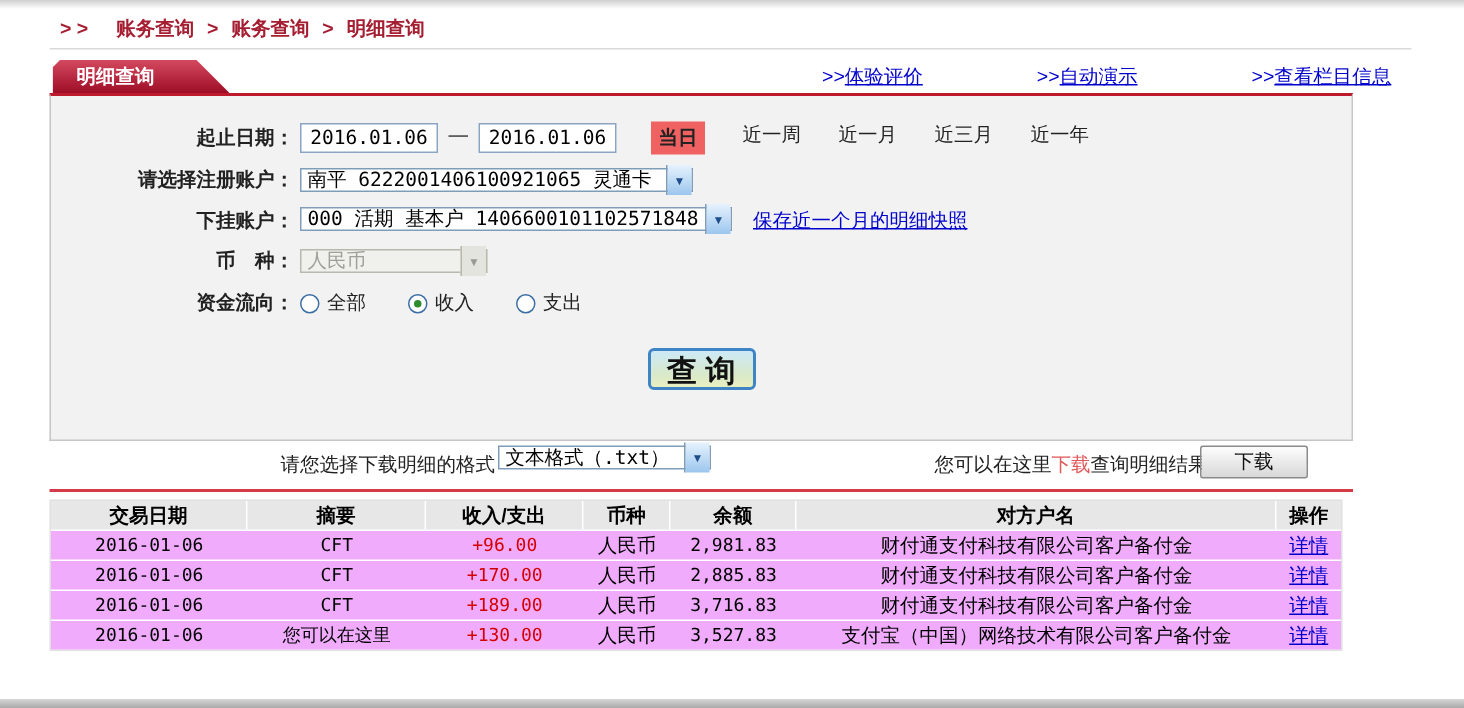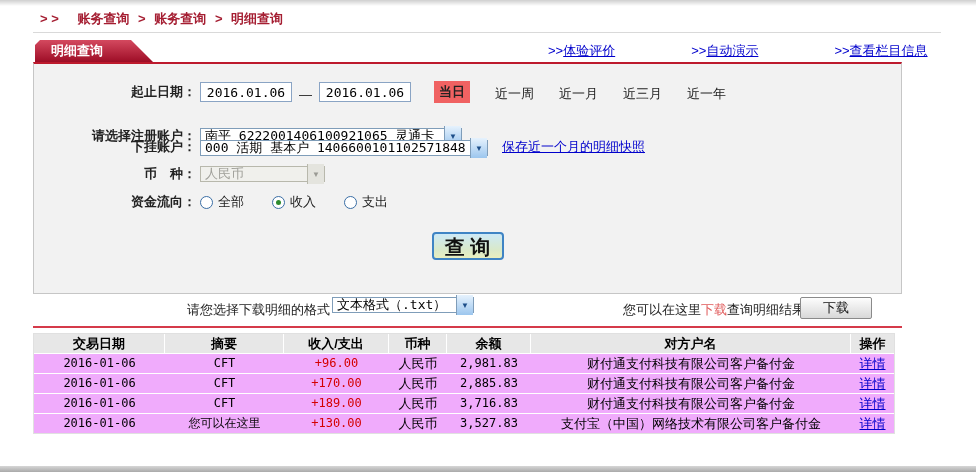--- a/index.html
+++ b/index.html
@@ -27,21 +27,21 @@
   .toplinks { position:absolute; left:548px; top:42px; display:flex; gap:76px; font-size:13px; }
   .toplink { color:#0000cc; cursor:pointer; white-space:nowrap; }
   .tl-label { text-decoration:underline; }
 
   
   .panel { position:absolute; left:33px; top:62px; width:869px; height:232px;
            background:#f2f2f2; border:1px solid #c6c6c6; border-top:2px solid #bd1a2d; }
   .frow { position:absolute; left:10px; right:6px; height:22px; display:flex; align-items:center; }
   .flabel { width:152px; text-align:right; font-size:13px; font-weight:bold; color:#222;
             flex:none; white-space:nowrap; }
-  .fctrl { margin-left:4px; display:flex; align-items:flex-end; }
+  .fctrl { margin-left:4px; display:flex; align-items:flex-start; }
 
   .date-input { width:92px; height:20px; border:1px solid #8aa4c4; background:#fff; text-align:center;
                 font-size:13px; font-family:"DejaVu Sans Mono","Liberation Mono",monospace; color:#000; }
   .dash { margin:0 7px; font-size:13px; color:#222; }
   .badge { margin-left:78px; background:#f06262; color:#fff; font-size:13px; font-weight:bold;
            padding:2px 5px; cursor:pointer; }
   .qlink { margin-left:25px; font-size:13px; color:#222; cursor:pointer; white-space:nowrap; }
   .qlink:first-of-type { margin-left:19px; }
 
   .xselect { height:16px; border:1px solid #7f9db9; background:#fff; display:flex;
@@ -150,21 +150,21 @@
       <span class="fctrl">
 
       <span class="qlink badge">当日</span>
           <span class="qlink">近一周</span>
           <span class="qlink">近一月</span>
           <span class="qlink">近三月</span>
           <span class="qlink">近一年</span>
         </span>
     </div>
 
-    <div class="frow" style="top:61px">
+    <div class="frow" style="top:45px">
       <span class="flabel">请选择注册账户：</span>
       <span class="fctrl">
         <span class="xselect" style="width:262px">
           <span class="xsel-text">南平 6222001406100921065 灵通卡</span>
           <span class="xsel-arrow">▼</span>
         </span>
       </span>
     </div>
 
     <div class="frow" style="top:72px">

